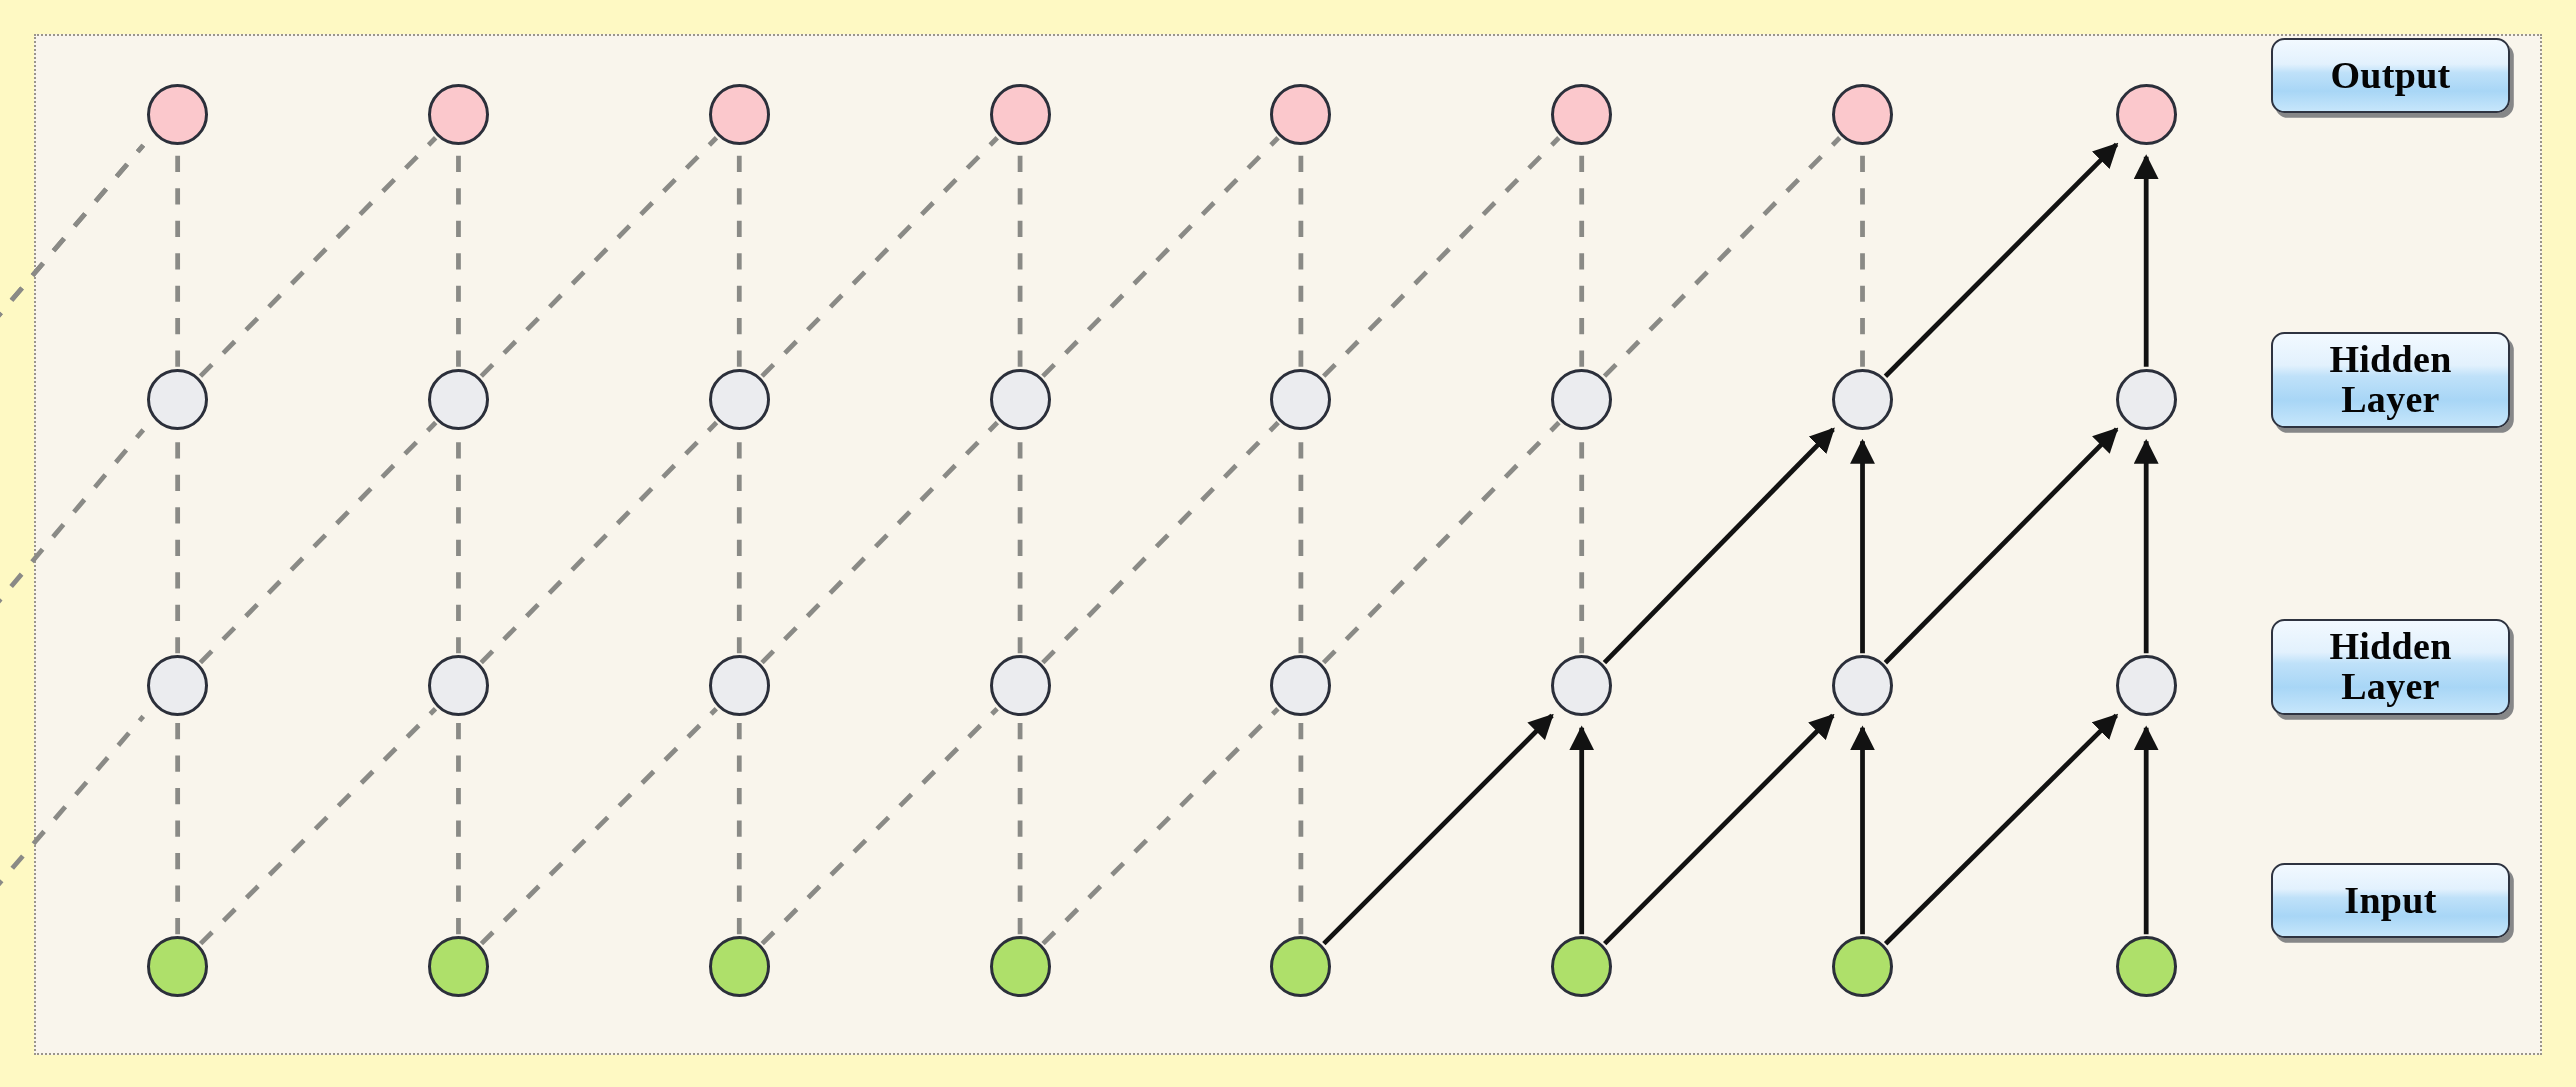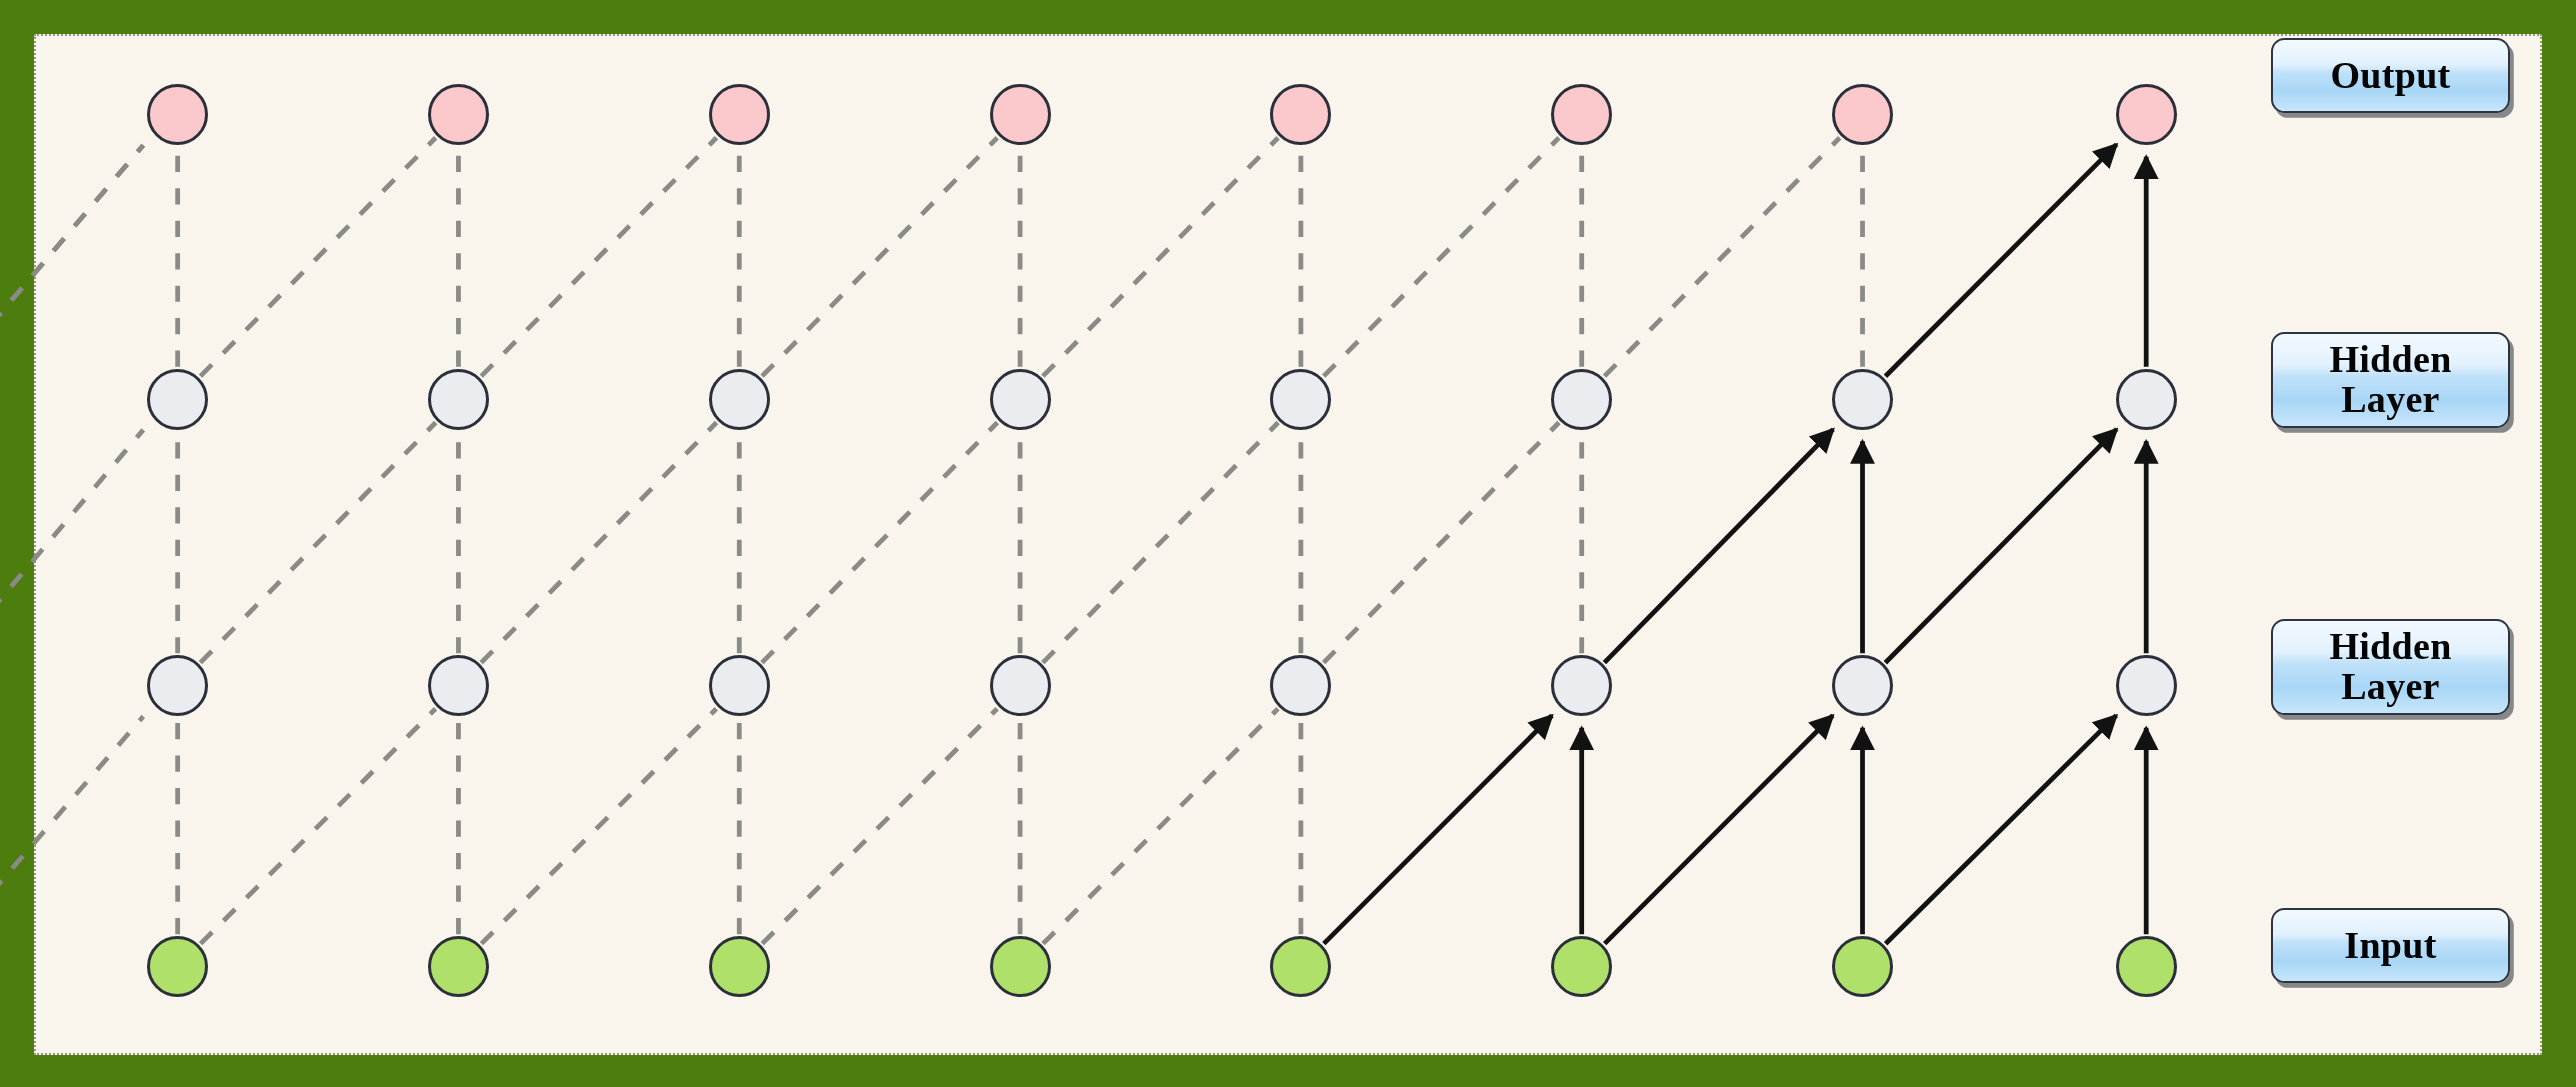--- a/index.html
+++ b/index.html
@@ -5,21 +5,21 @@
   html, body {
     margin: 0;
     padding: 0;
     background: #ffffff;
     font-family: "Liberation Serif", serif;
   }
   #canvas {
     position: relative;
     width: 2576px;
     height: 1088px;
-    background: #4d7c0f;
+    background: #fef9c3;
     overflow: hidden;
   }
   #panel {
     position: absolute;
     left: 34px;
     top: 34px;
     width: 2508px;
     height: 1021px;
     background: #f9f5ec;
     border: 2.9px dotted #9a958a;
@@ -173,19 +173,19 @@
   <div id="labels">
       <div class="layer-label" style="left: 2271px; top: 38px; width: 239px; height: 75px;">
         <span><span>Output</span></span>
       </div>
       <div class="layer-label" style="left: 2271px; top: 332px; width: 239px; height: 96px;">
         <span><span>Hidden</span><br><span>Layer</span></span>
       </div>
       <div class="layer-label" style="left: 2271px; top: 619px; width: 239px; height: 96px;">
         <span><span>Hidden</span><br><span>Layer</span></span>
       </div>
-      <div class="layer-label" style="left: 2271px; top: 908px; width: 239px; height: 75px;">
+      <div class="layer-label" style="left: 2271px; top: 863px; width: 239px; height: 75px;">
         <span><span>Input</span></span>
       </div>
     </div>
 
 </div>
 
 
 </body></html>

